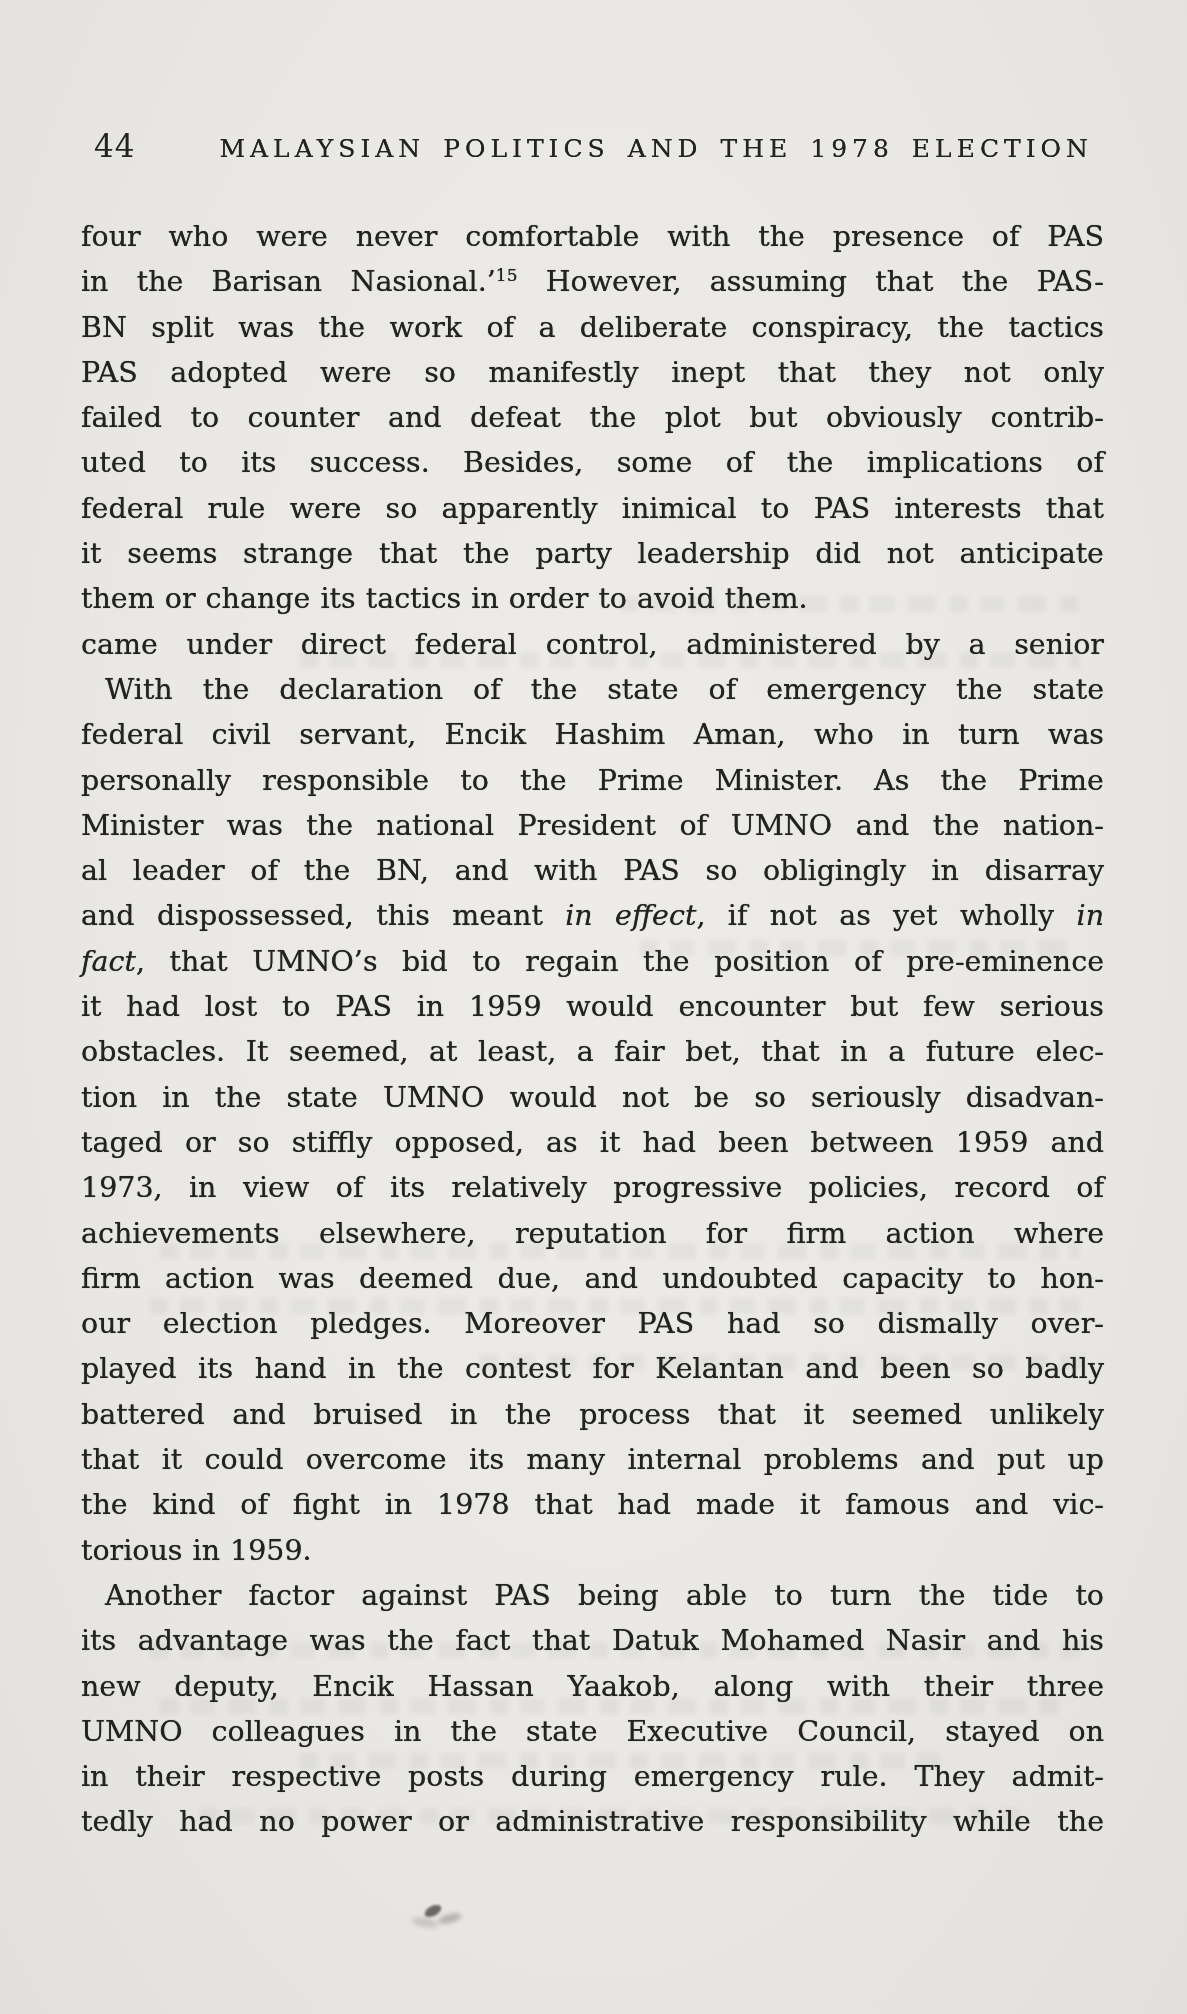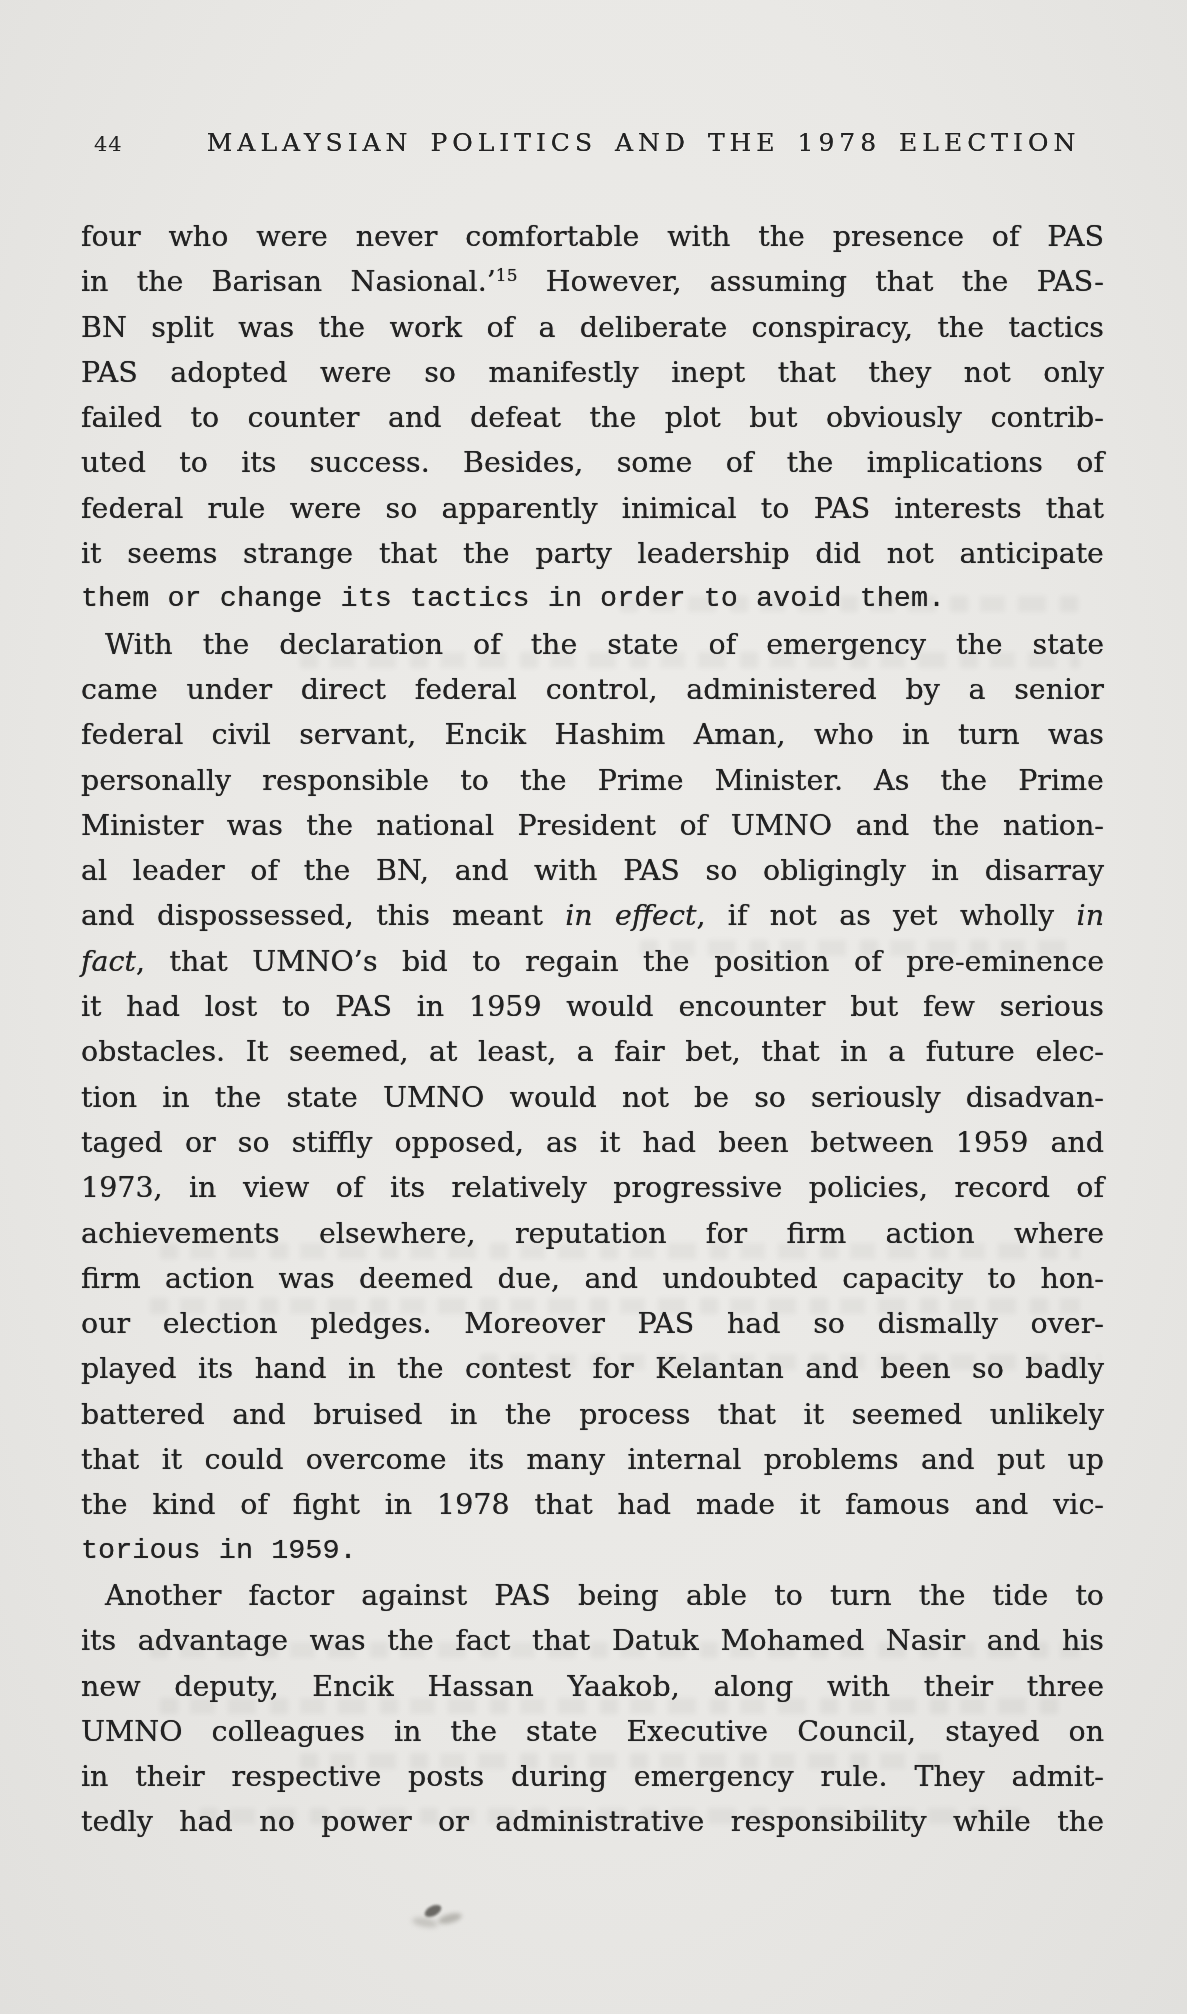--- a/index.html
+++ b/index.html
@@ -13,21 +13,21 @@
     font-family:"DejaVu Serif","Liberation Serif",serif;
     color:#222;
   }
   #running-head-row{
     position:absolute;
     top:128px;left:81px;width:1023px;
     display:flex;align-items:baseline;
     color:#232323;
   }
   #page-number{
-    font-size:21px;
+    font-size:31px;
     padding-left:13px;
     letter-spacing:1px;
   }
   #running-head{
     margin-left:84px;
     font-size:25px;
     letter-spacing:5px;
     word-spacing:5px;
     white-space:nowrap;
     text-shadow:0 0 0.6px rgba(25,25,25,.85);
@@ -42,21 +42,20 @@
     font-size:28.5px;
     text-align:justify;
     text-align-last:justify;
     word-spacing:1px;
     text-shadow:0 0 0.7px rgba(20,20,20,.75);
     white-space:nowrap;
   }
   .line.last{
     text-align:left;
     text-align-last:left;
-    font-family:Liberation Mono, monospace;
   }
   .line.indent{
     text-indent:24px;
   }
   .line i{font-style:italic;}
   .line sup{
     font-size:17px;
     vertical-align:super;
     line-height:0;
   }
@@ -101,22 +100,22 @@
   <div id="page-body">
       <div class="line"><span>four who were never comfortable with the presence of PAS</span></div>
       <div class="line"><span>in the Barisan Nasional.’</span><sup>15</sup><span> However, assuming that the PAS-</span></div>
       <div class="line"><span>BN split was the work of a deliberate conspiracy, the tactics</span></div>
       <div class="line"><span>PAS adopted were so manifestly inept that they not only</span></div>
       <div class="line"><span>failed to counter and defeat the plot but obviously contrib-</span></div>
       <div class="line"><span>uted to its success. Besides, some of the implications of</span></div>
       <div class="line"><span>federal rule were so apparently inimical to PAS interests that</span></div>
       <div class="line"><span>it seems strange that the party leadership did not anticipate</span></div>
       <div class="line last"><span>them or change its tactics in order to avoid them.</span></div>
+      <div class="line"><span>came under direct federal control, administered by a senior</span></div>
       <div class="line indent"><span>With the declaration of the state of emergency the state</span></div>
-      <div class="line"><span>came under direct federal control, administered by a senior</span></div>
       <div class="line"><span>federal civil servant, Encik Hashim Aman, who in turn was</span></div>
       <div class="line"><span>personally responsible to the Prime Minister. As the Prime</span></div>
       <div class="line"><span>Minister was the national President of UMNO and the nation-</span></div>
       <div class="line"><span>al leader of the BN, and with PAS so obligingly in disarray</span></div>
       <div class="line"><span>and dispossessed, this meant </span><i>in effect</i><span>, if not as yet wholly </span><i>in</i></div>
       <div class="line"><i>fact</i><span>, that UMNO’s bid to regain the position of pre-eminence</span></div>
       <div class="line"><span>it had lost to PAS in 1959 would encounter but few serious</span></div>
       <div class="line"><span>obstacles. It seemed, at least, a fair bet, that in a future elec-</span></div>
       <div class="line"><span>tion in the state UMNO would not be so seriously disadvan-</span></div>
       <div class="line"><span>taged or so stiffly opposed, as it had been between 1959 and</span></div>

